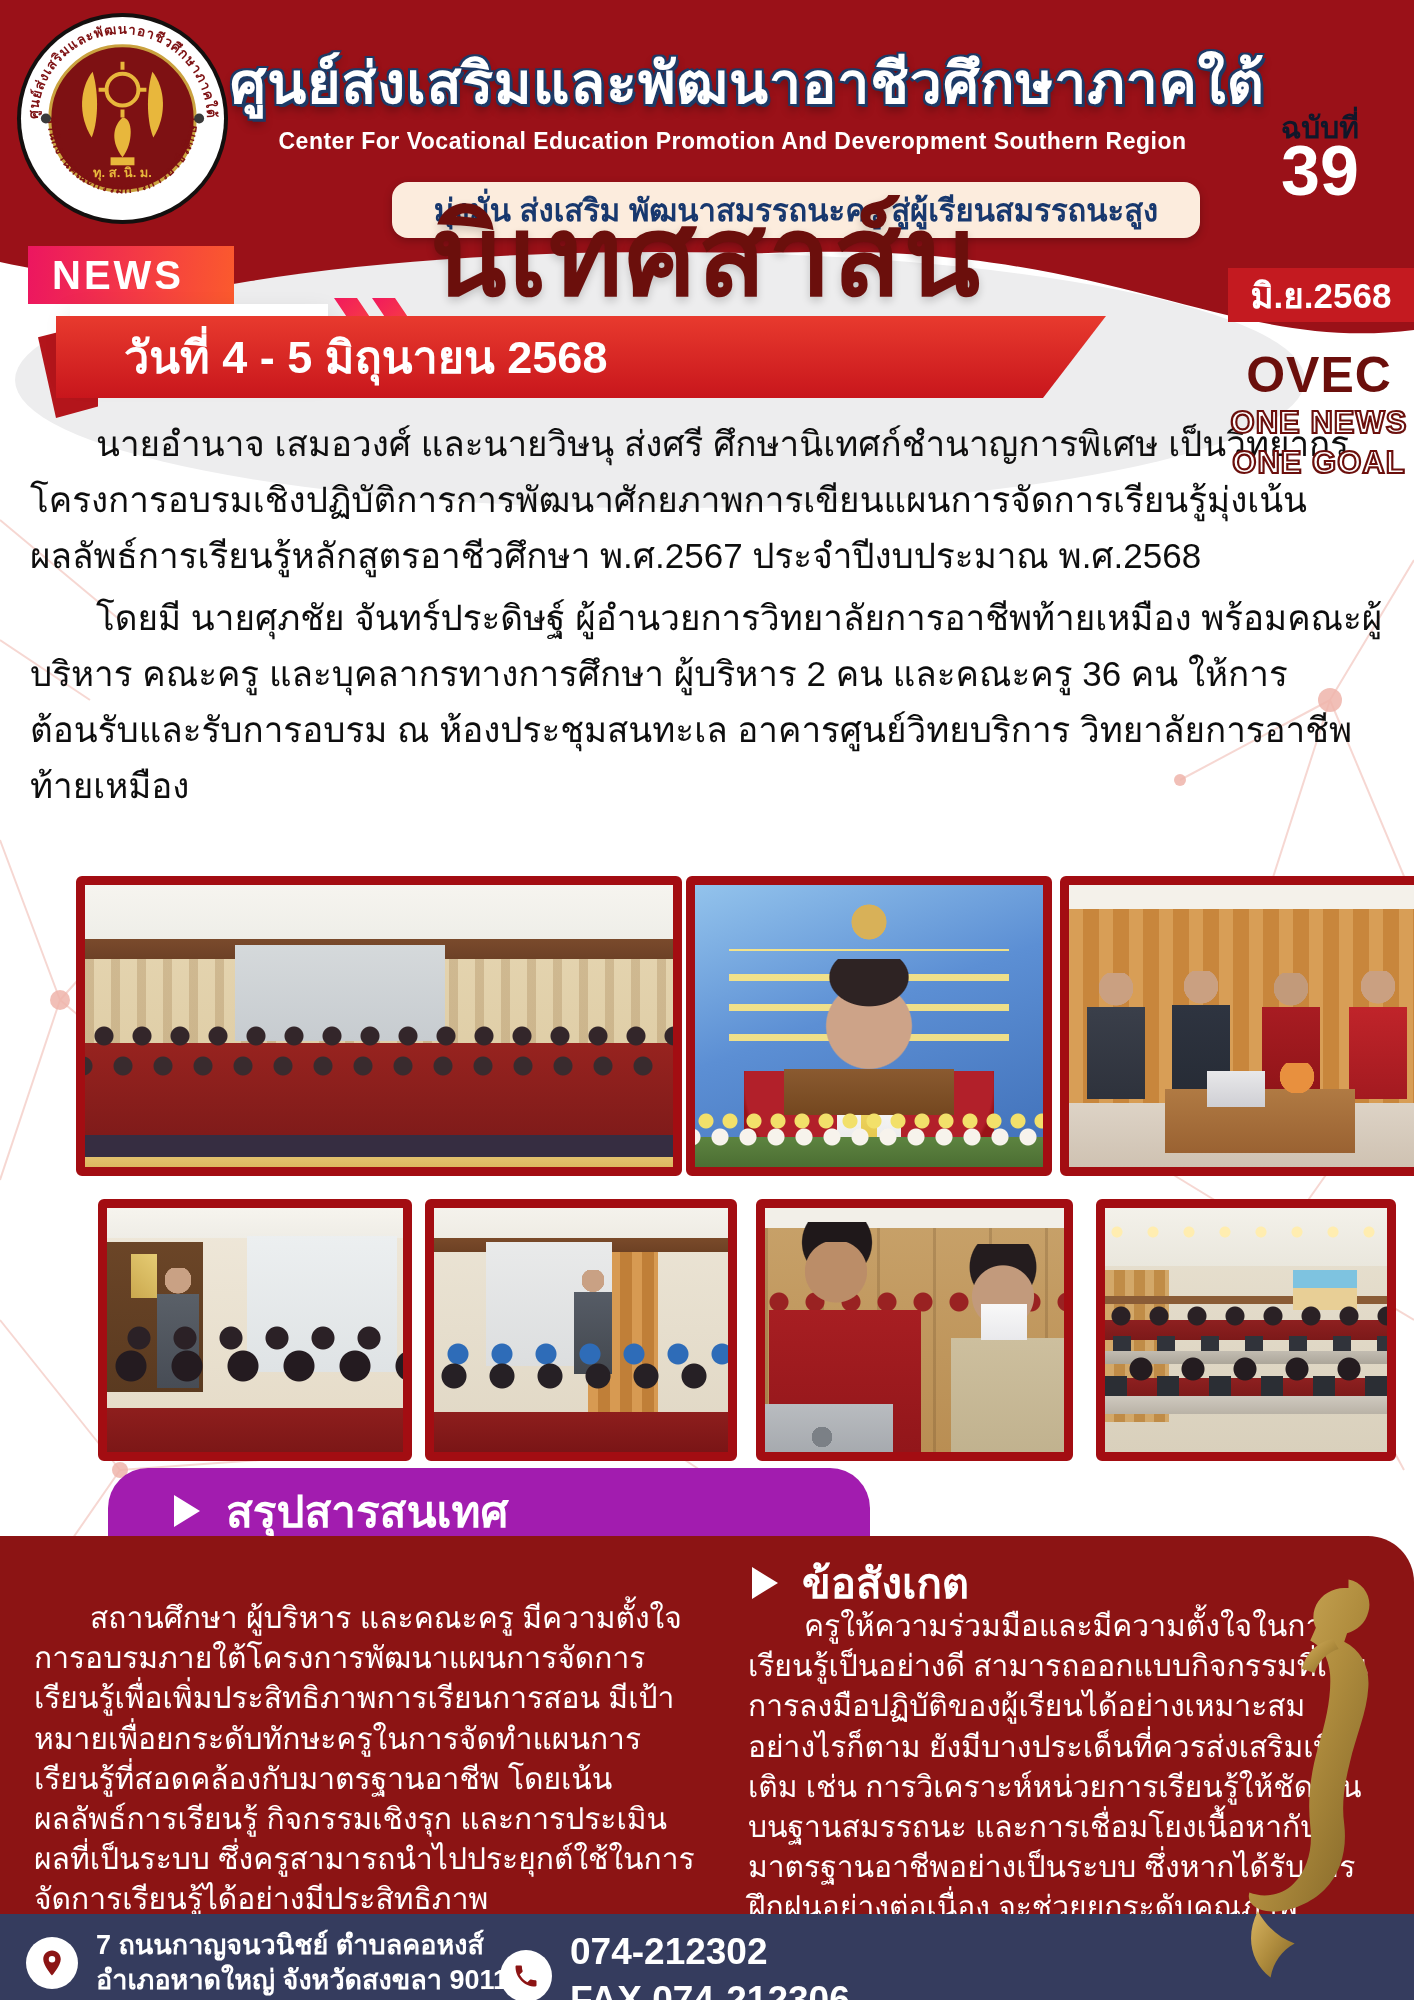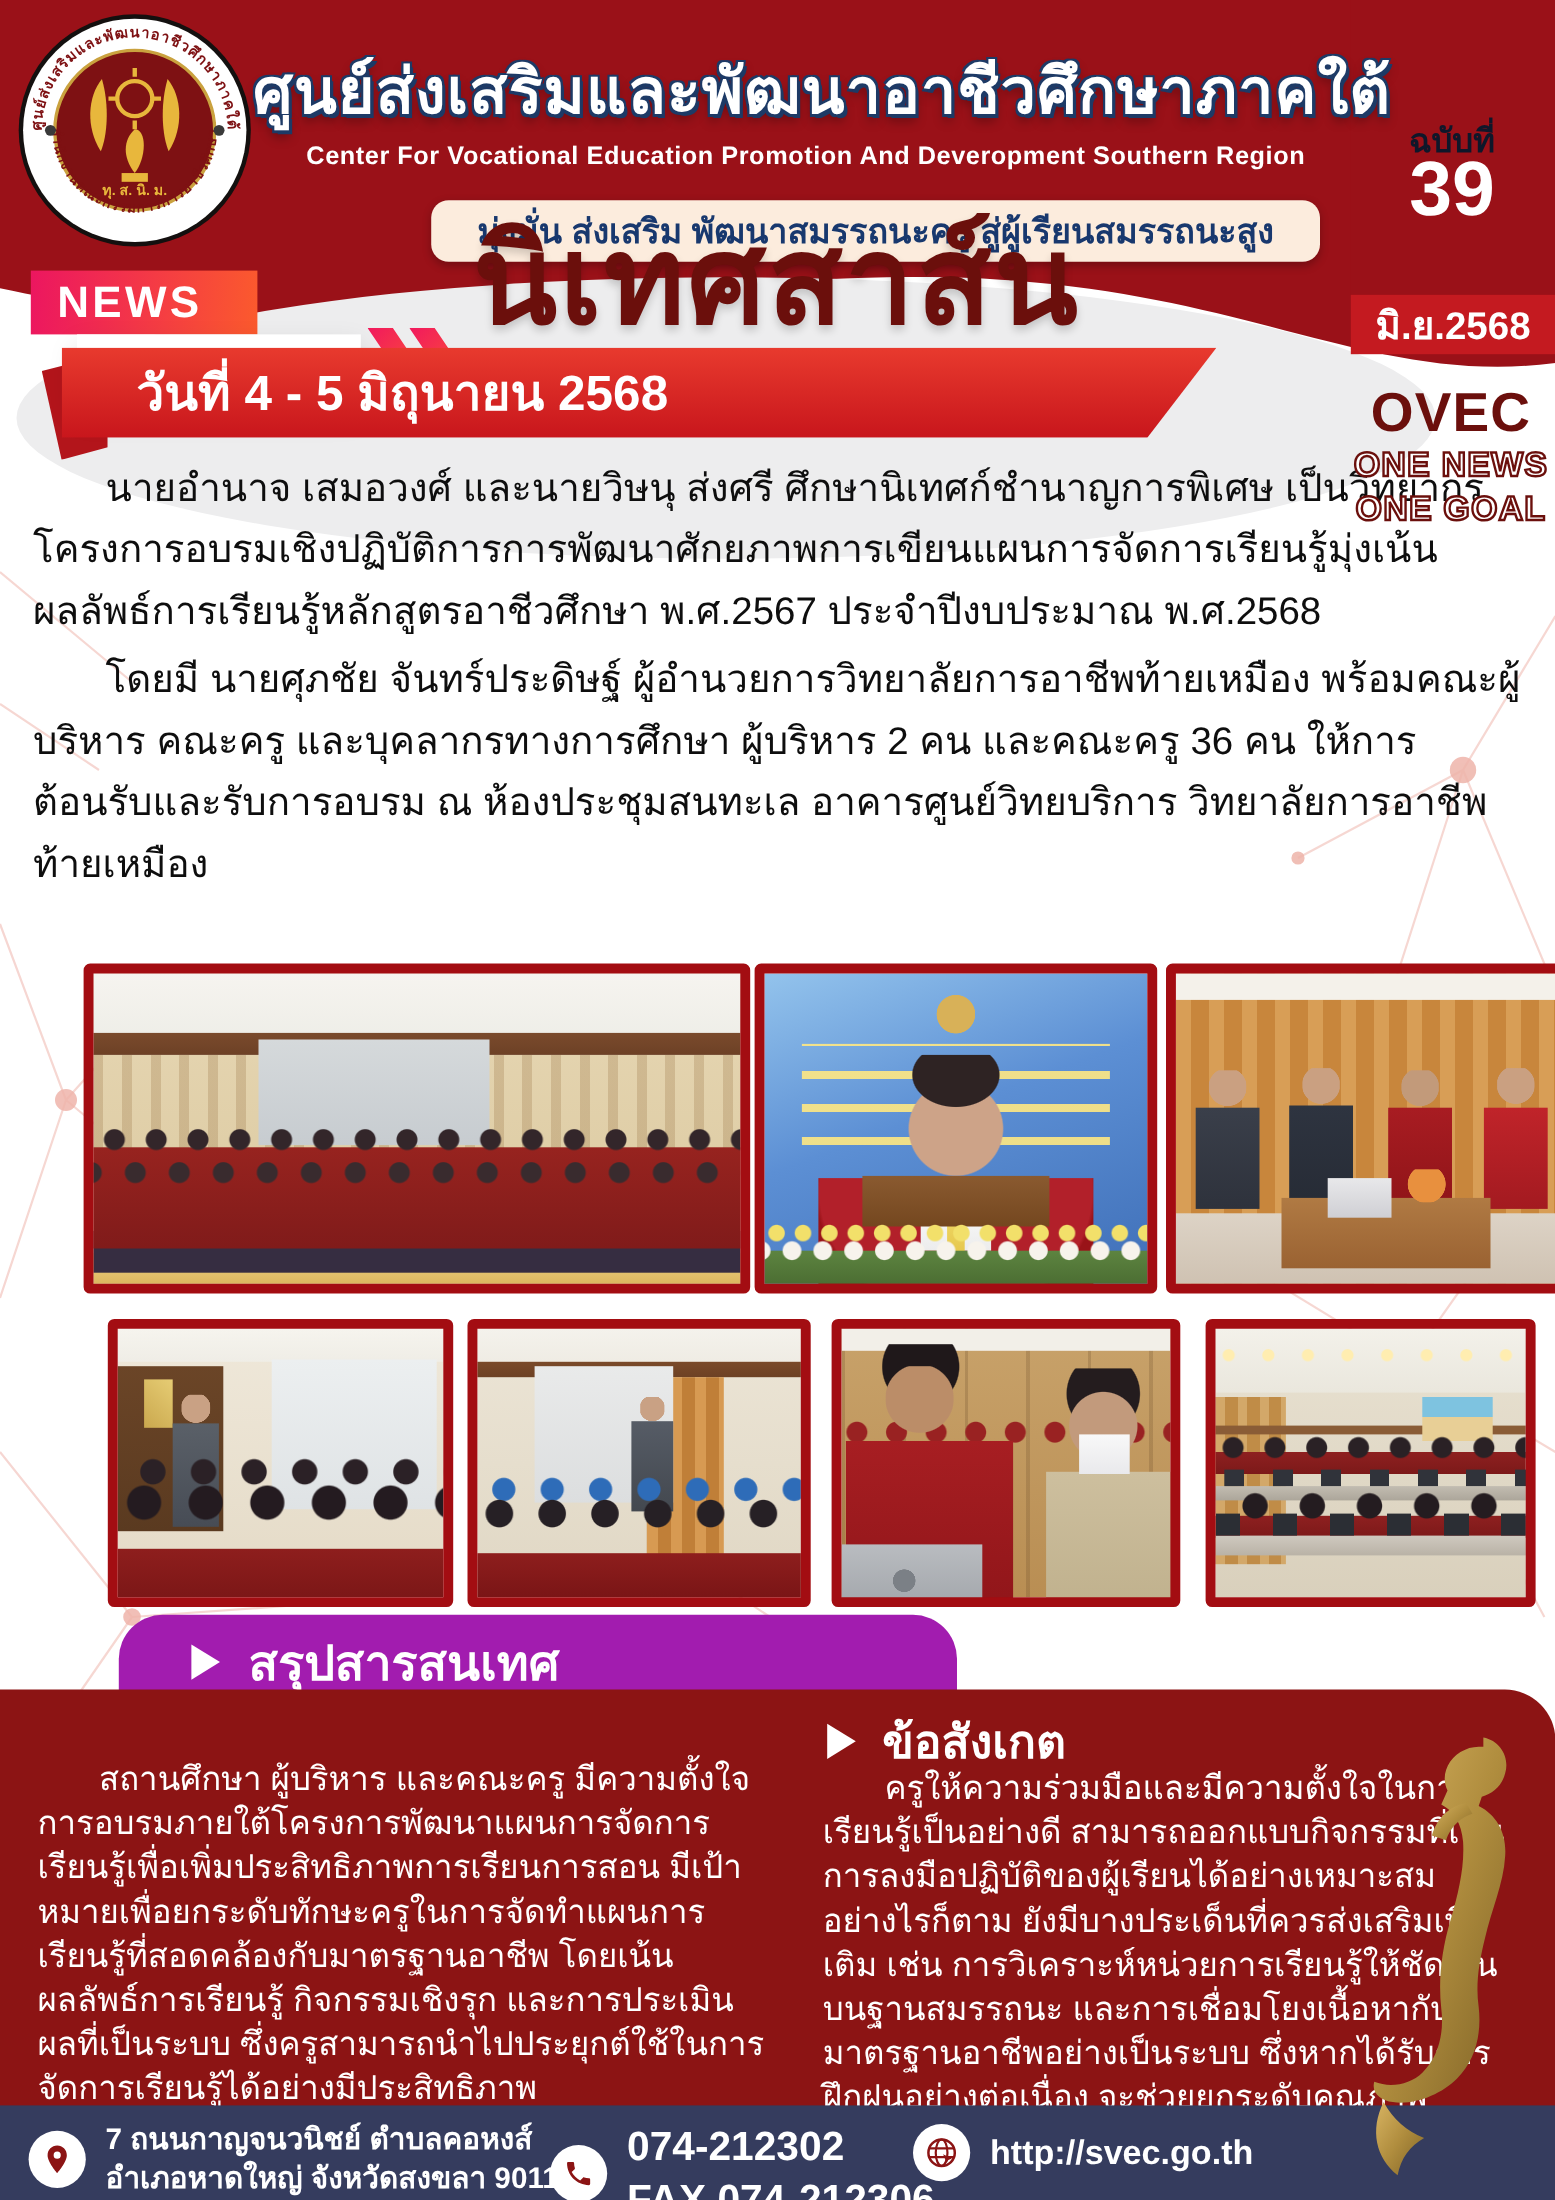--- a/index.html
+++ b/index.html
@@ -362,26 +362,15 @@
       <span class="ficircle">
         <svg width="28" height="28" viewBox="0 0 24 24">
             <path d="M6.6 10.8c1.5 2.8 3.8 5.1 6.6 6.6l2.2-2.2c.3-.3.7-.4 1-.2 1.1.4 2.4.6 3.6.6.6 0 1 .4 1 1V20c0 .6-.4 1-1 1C10.6 21 3 13.4 3 4c0-.6.4-1 1-1h3.5c.6 0 1 .4 1 1 0 1.3.2 2.5.6 3.6.1.4 0 .8-.2 1L6.6 10.8z" fill="#8c1414"></path>
           </svg>
       </span>
       <span class="ftext fphone">
         <span class="l1">074-212302</span>
         <span class="l2">FAX 074-212306</span>
       </span>
     </div>
-    <div class="fgroup" style="left:830px;top:17px;">
-      <span class="ficircle">
-        <svg width="32" height="32" viewBox="0 0 24 24">
-          <circle cx="12" cy="12" r="9" fill="none" stroke="#8c1414" stroke-width="1.7"></circle>
-          <ellipse cx="12" cy="12" rx="4" ry="9" fill="none" stroke="#8c1414" stroke-width="1.5"></ellipse>
-          <path d="M3.5 9h17M3.5 15h17" stroke="#8c1414" stroke-width="1.5"></path>
-          <path d="M13 13l6 3-2.4.9L15.5 19z" fill="#8c1414"></path>
-        </svg>
-      </span>
-      <a class="fsite" href="#">http://svec.go.th</a>
-    </div>
   </div>
 
 </div>
 
 </body></html>

